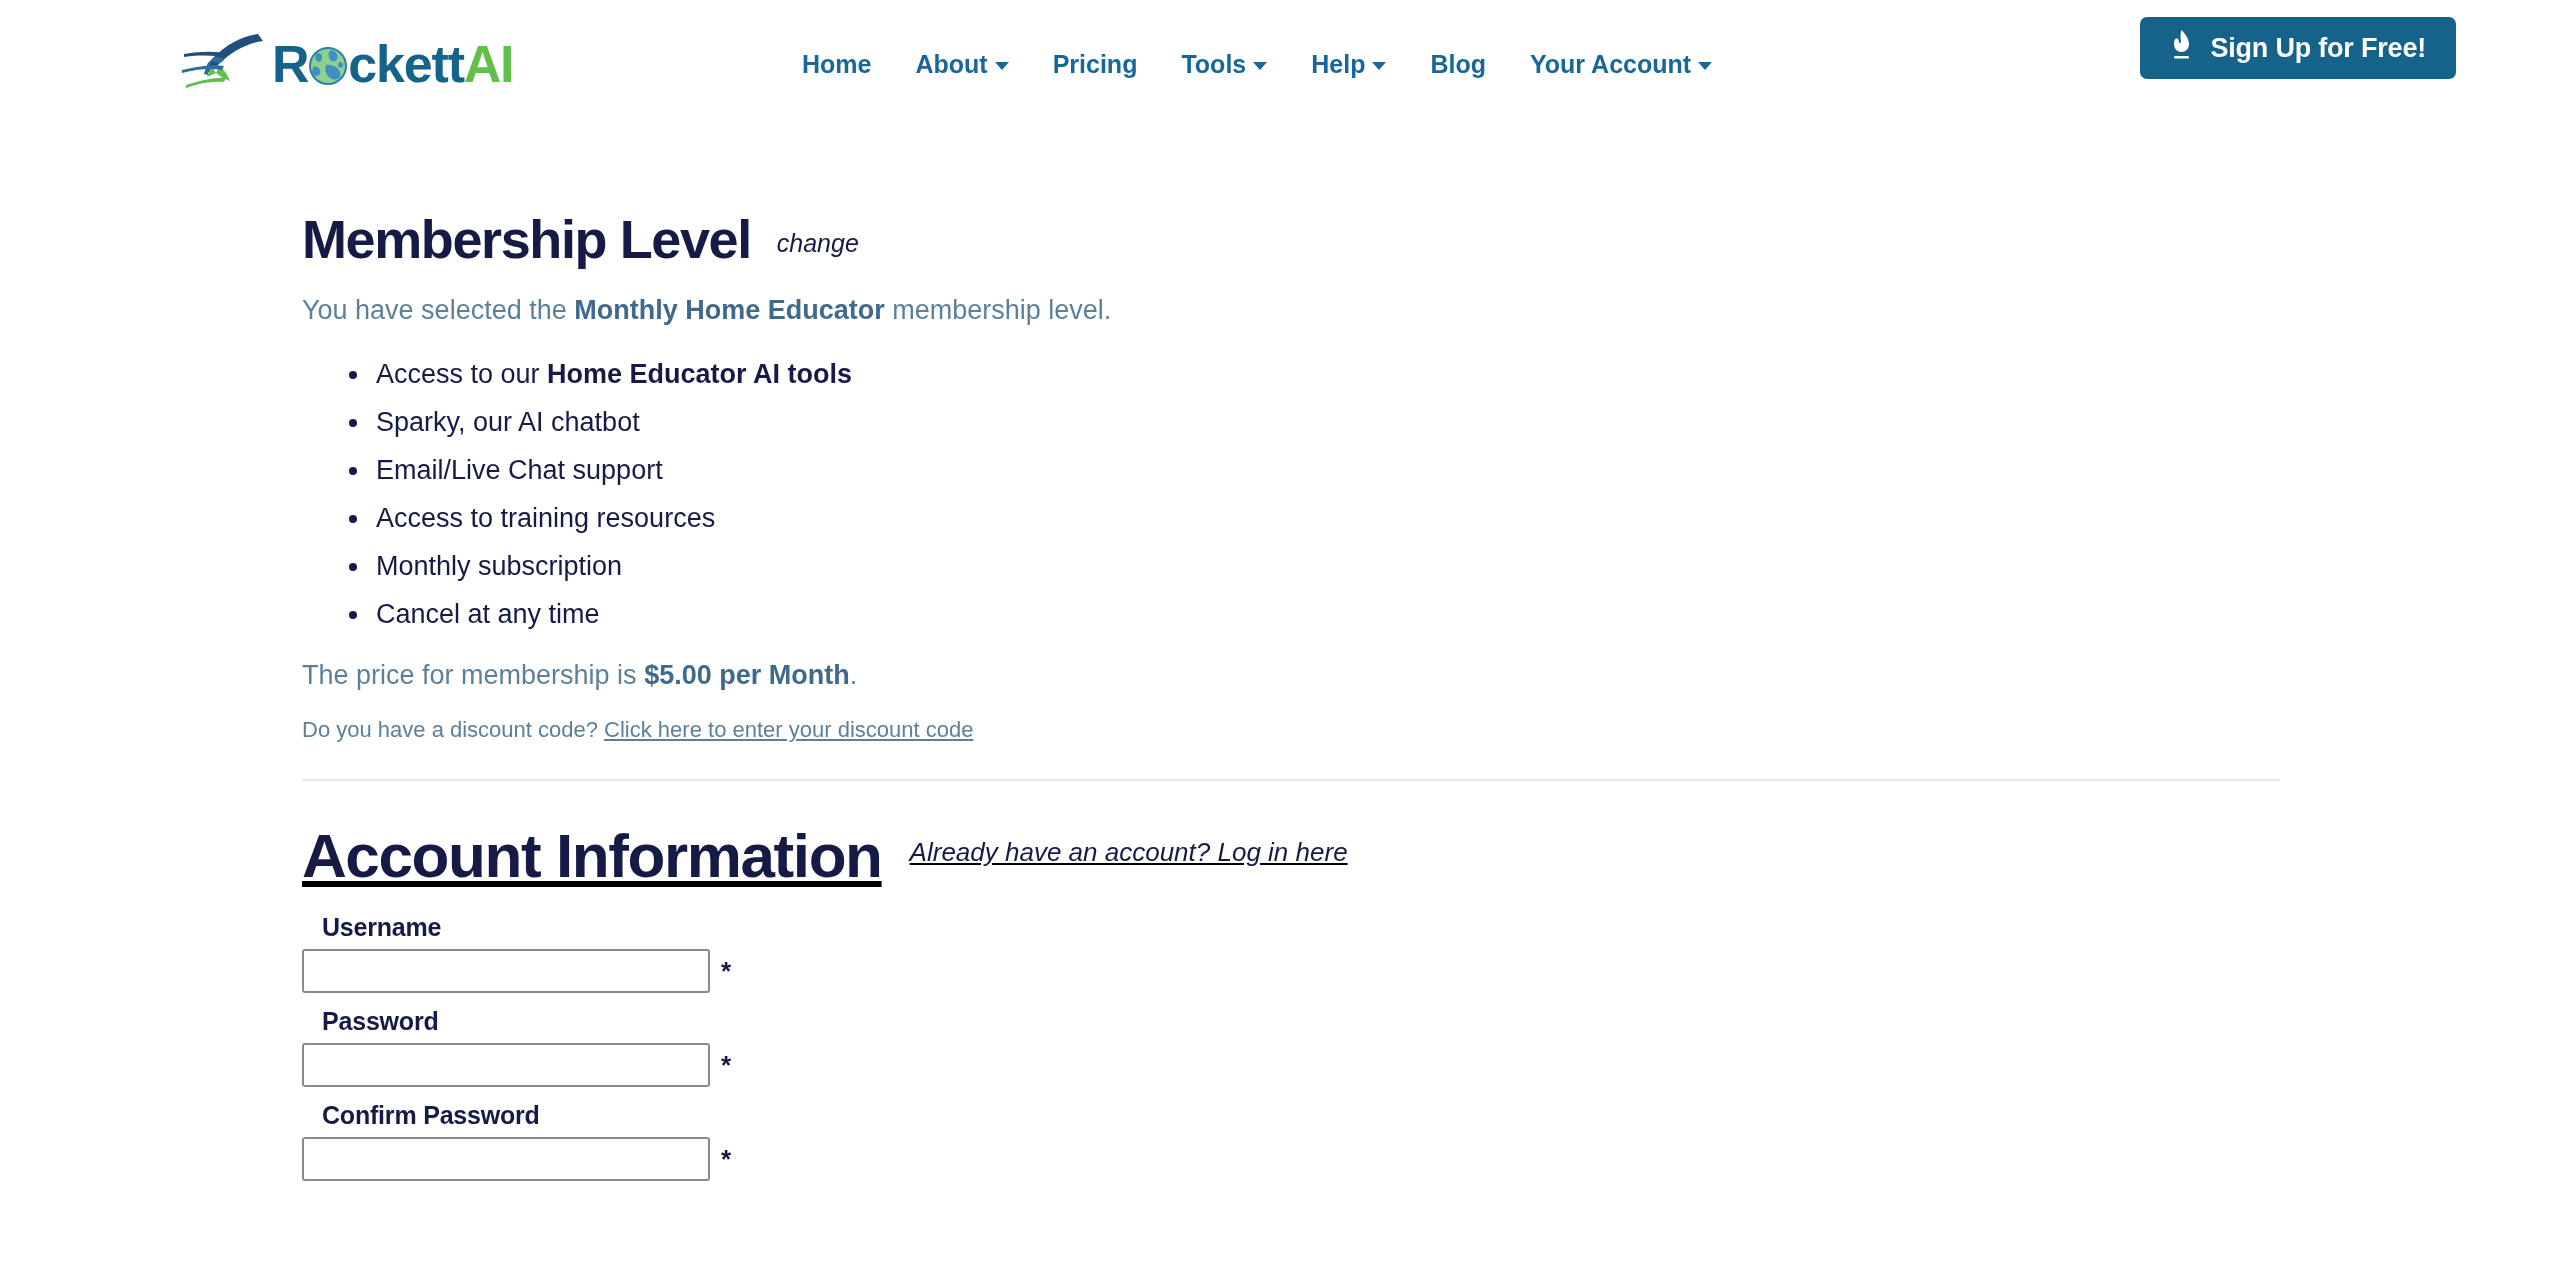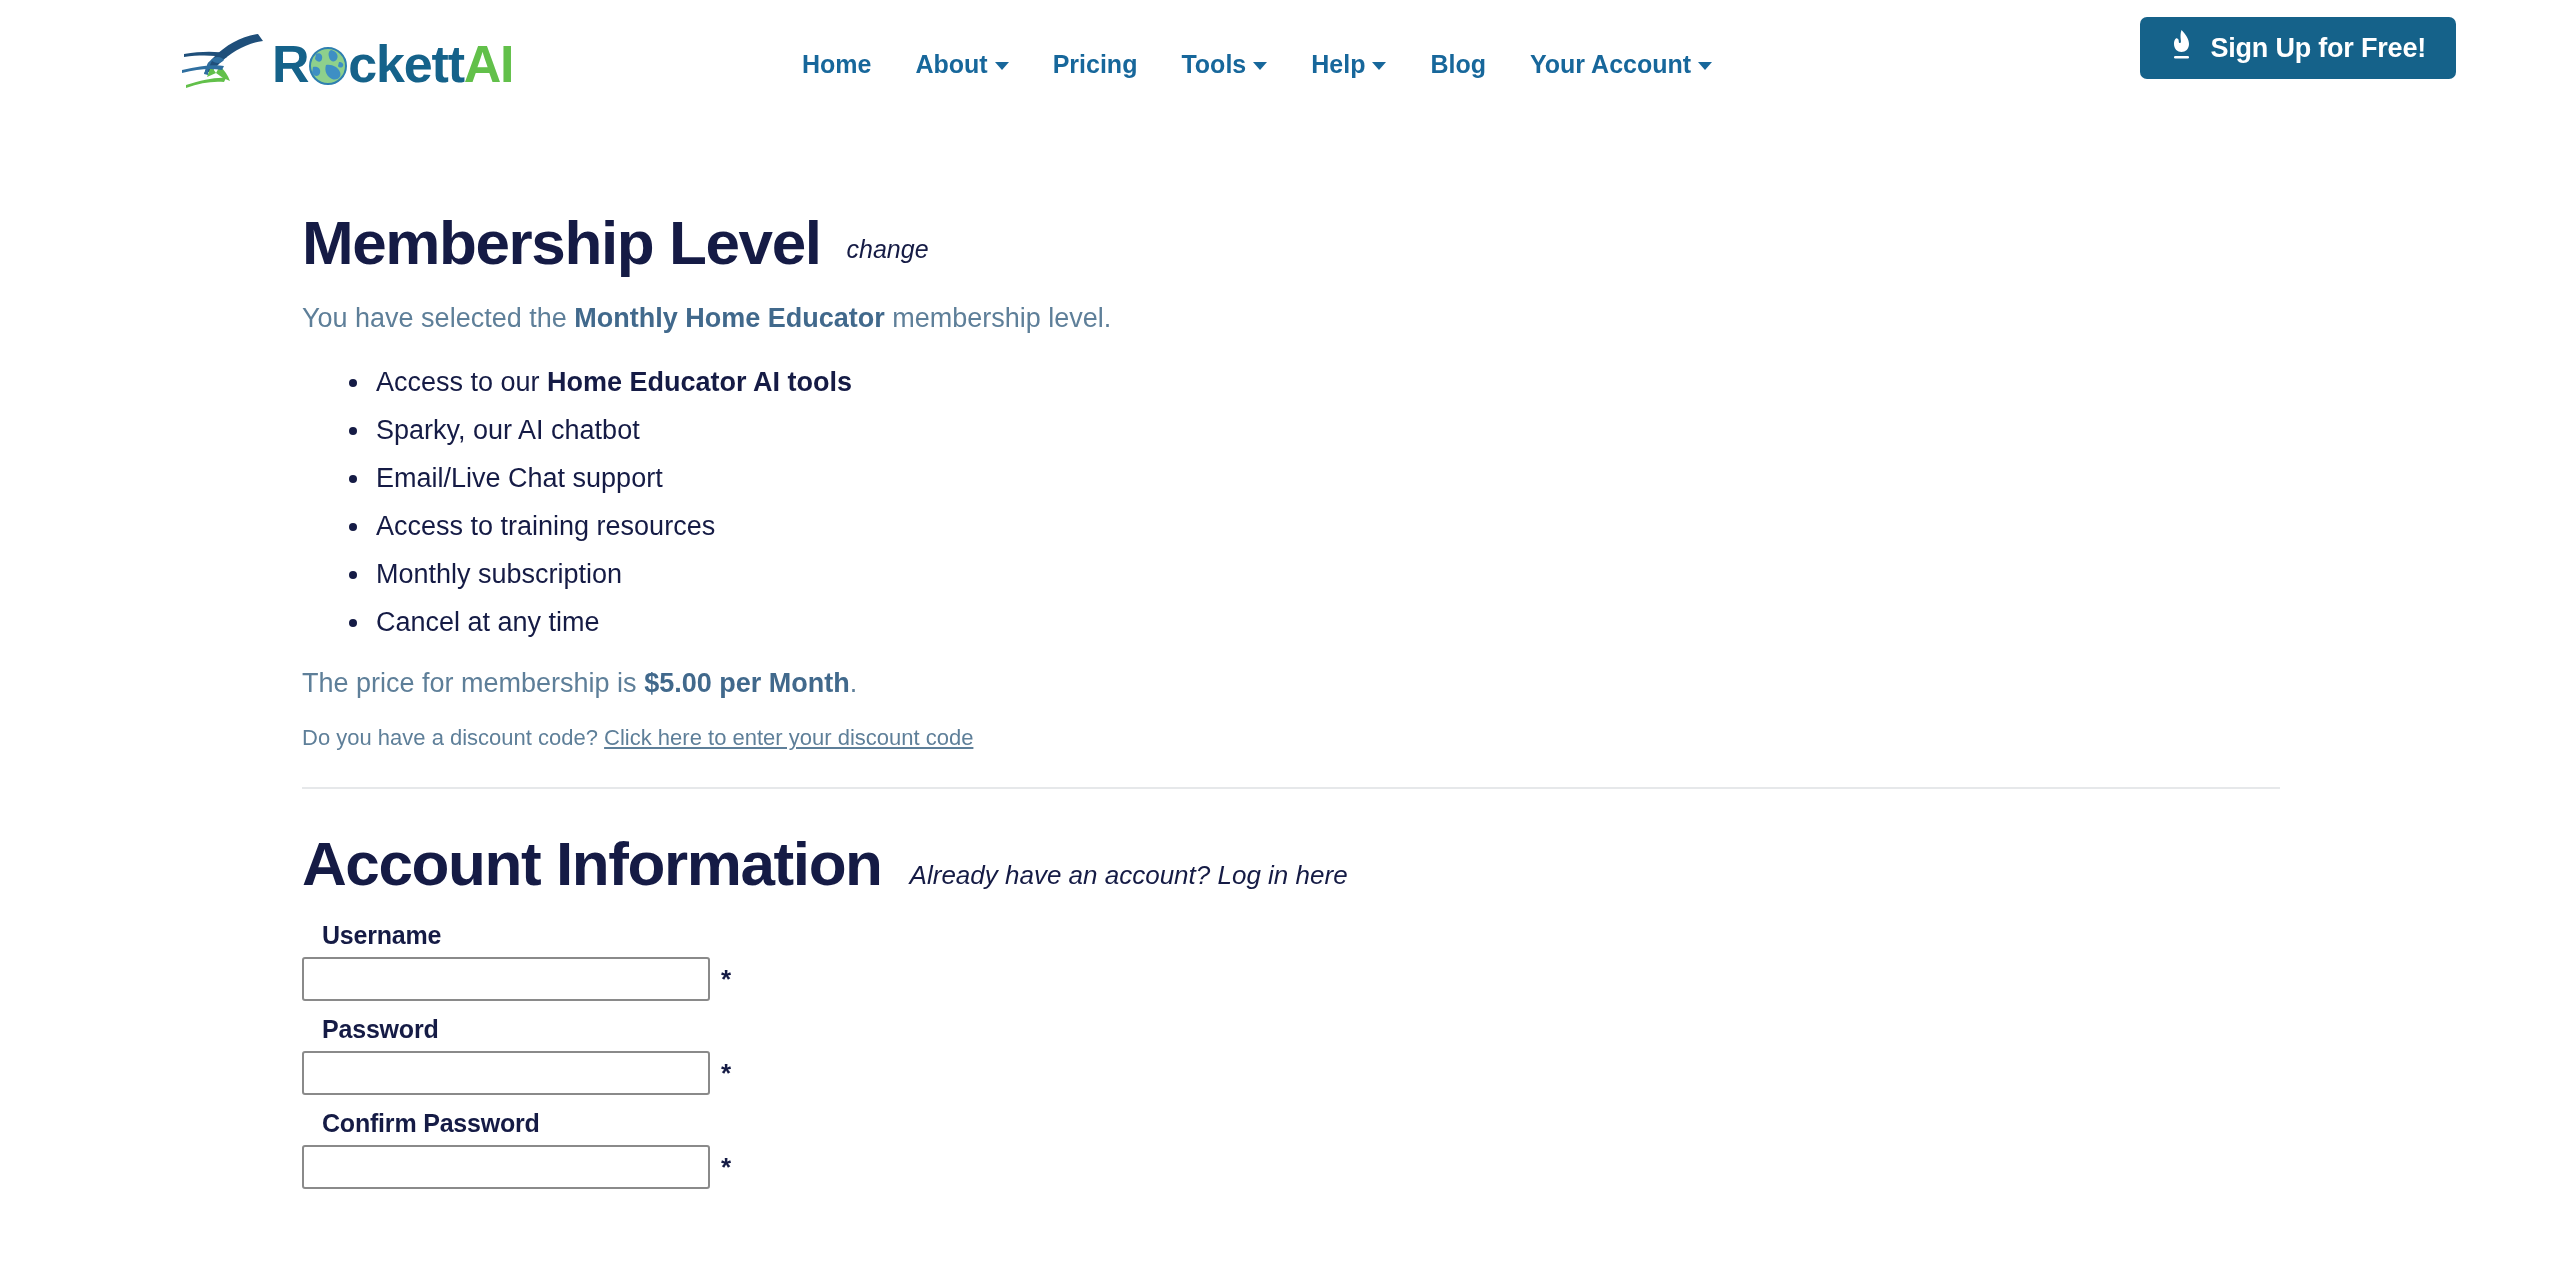--- a/index.html
+++ b/index.html
@@ -115,21 +115,21 @@
 
   .level-head {
     display: flex;
     align-items: baseline;
     gap: 26px;
     margin: 0;
     padding-top: 64px;
   }
   .level-title {
     margin: 0;
-    font-size: 62px;
+    font-size: 54px;
     font-weight: 700;
     color: #151b45;
     letter-spacing: -1.4px;
     line-height: 1;
   }
   .change-link {
     font-size: 25px;
     font-style: italic;
     font-weight: 400;
     color: #151b45;
@@ -181,23 +181,24 @@
 
   .divider {
     margin: 36px 0 0 0;
     border: none;
     border-top: 2px solid #e6e8ea;
     width: 100%;
   }
 
   .account-head {
     display: flex;
-    align-items: flex-end;
+    align-items: center;
     gap: 28px;
     padding-top: 44px;
+    text-decoration: underline;
   }
   .account-title {
     margin: 0;
     font-size: 62px;
     font-weight: 700;
     color: #151b45;
     letter-spacing: -1.4px;
     line-height: 1;
   }
   .login-link {

